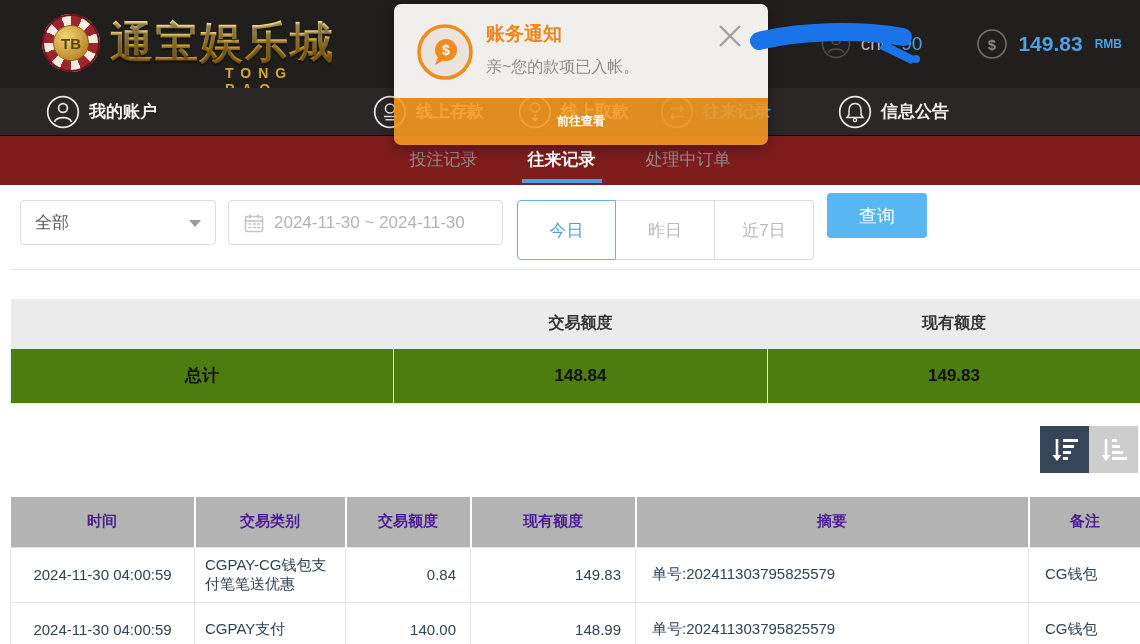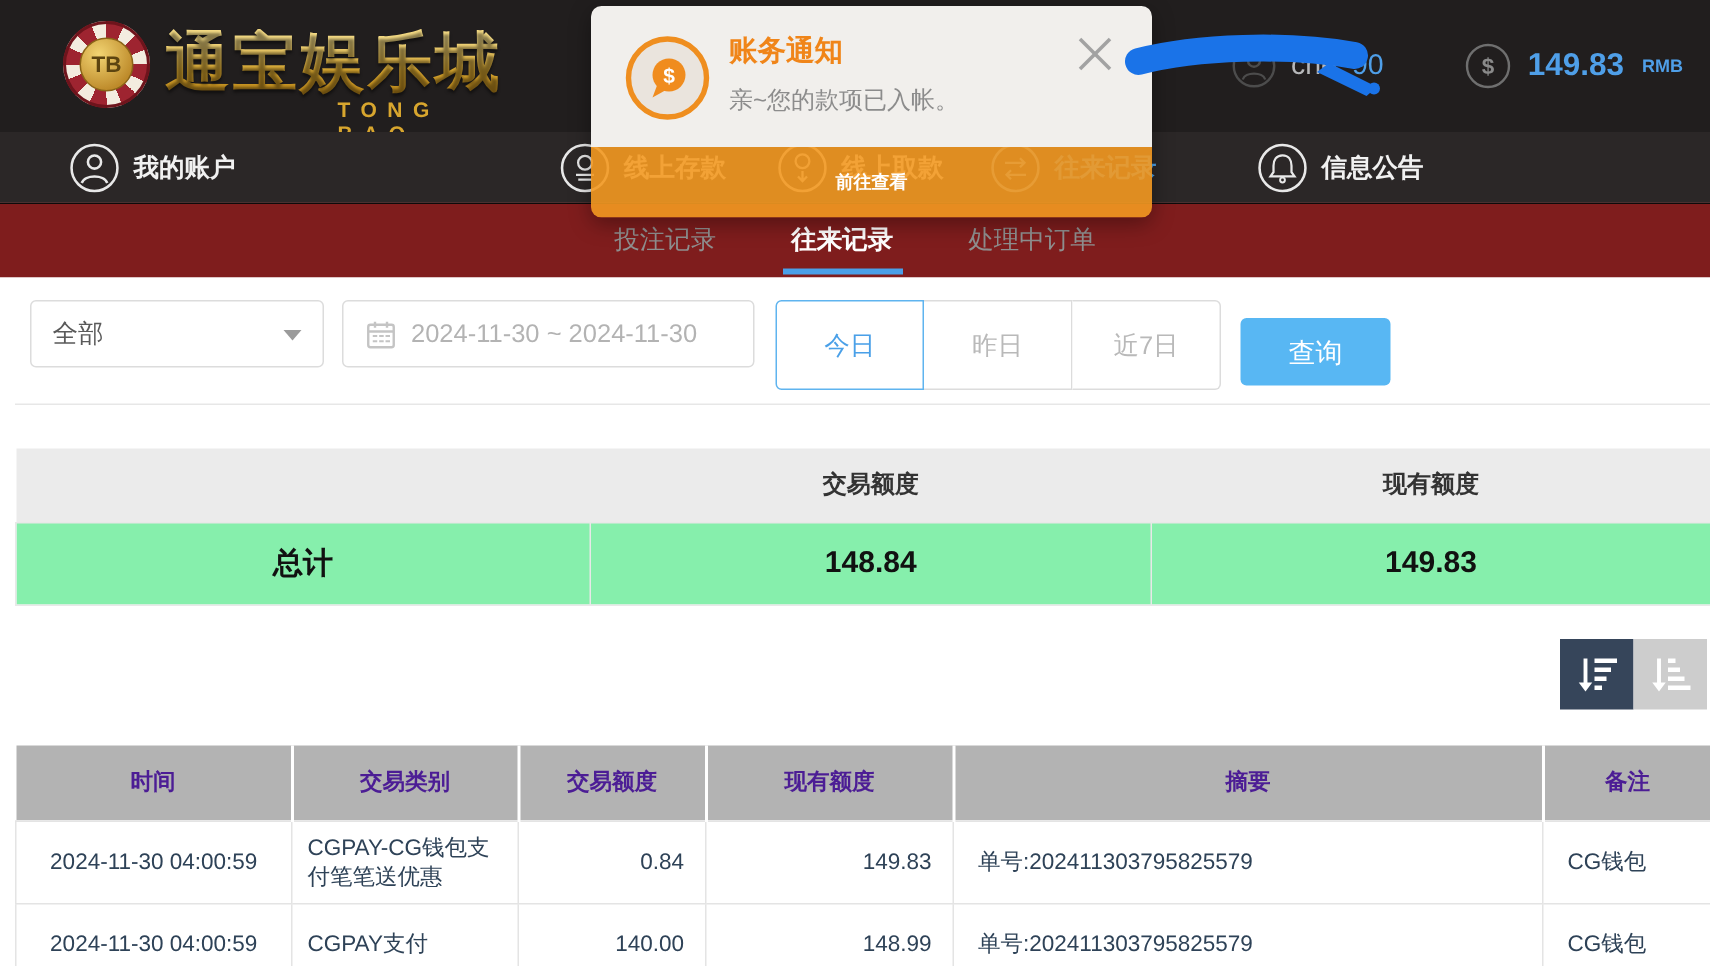--- a/index.html
+++ b/index.html
@@ -56,28 +56,28 @@
             border-left:6px solid transparent; border-right:6px solid transparent; border-top:7px solid #9b9b9b; }
   .date-box { position:absolute; left:228px; top:15px; width:275px; height:45px; border:1px solid #dcdcdc;
             border-radius:4px; display:flex; align-items:center; gap:9px; padding:12px 14px; background:#fff; cursor:pointer; }
   .date-text { font-size:17px; color:#b3b3b3; white-space:nowrap; }
   .seg-group { position:absolute; left:517px; top:15px; height:45px; display:flex; }
   .seg-btn { width:99px; height:60px; background:#fff; border:1px solid #dcdcdc; border-left-width:0;
             font-size:17px; color:#b9b9b9; display:flex; align-items:center; justify-content:center; cursor:pointer; }
   .seg-btn:first-child { border-left-width:1px; border-radius:4px 0 0 4px; }
   .seg-btn:last-child { border-radius:0 4px 4px 0; }
   .seg-btn.active { border:1px solid #5fb4ef; color:#4aa0e8; z-index:2; }
-  .query-btn { position:absolute; left:827px; top:27px; width:100px; height:45px; background:#58b7f3; border:none;
+  .query-btn { position:absolute; left:827px; top:8px; width:100px; height:45px; background:#58b7f3; border:none;
             border-radius:4px; color:#fff; font-size:18px; display:flex; align-items:center; justify-content:center; cursor:pointer; }
   .section-divider { position:absolute; left:10px; top:269px; width:1130px; height:1px; background:#e7e7e7; }
 
   
   .summary { position:absolute; left:10px; top:299px; width:1130px; border-collapse:collapse; table-layout:fixed; }
   .summary th { background:#ebebeb; height:49px; font-size:16px; font-weight:bold; color:#333; text-align:center; }
-  .summary td { background:#86efac; height:55px; font-size:20px; font-weight:bold; color:#111; text-align:center;
+  .summary td { background:#4d7c0f; height:55px; font-size:17px; font-weight:bold; color:#111; text-align:center;
             border:1px solid #e8e8e8; }
 
   
   .sort-group { position:absolute; left:1040px; top:426px; display:flex; }
   .sort-btn { width:49px; height:47px; display:flex; align-items:center; justify-content:center; cursor:pointer; }
   .sort-btn.desc { background:#36455a; }
   .sort-btn.asc  { background:#cdcdcd; }
 
   
   .records { position:absolute; left:10px; top:497px; width:1130px; border-collapse:collapse; table-layout:fixed; }

